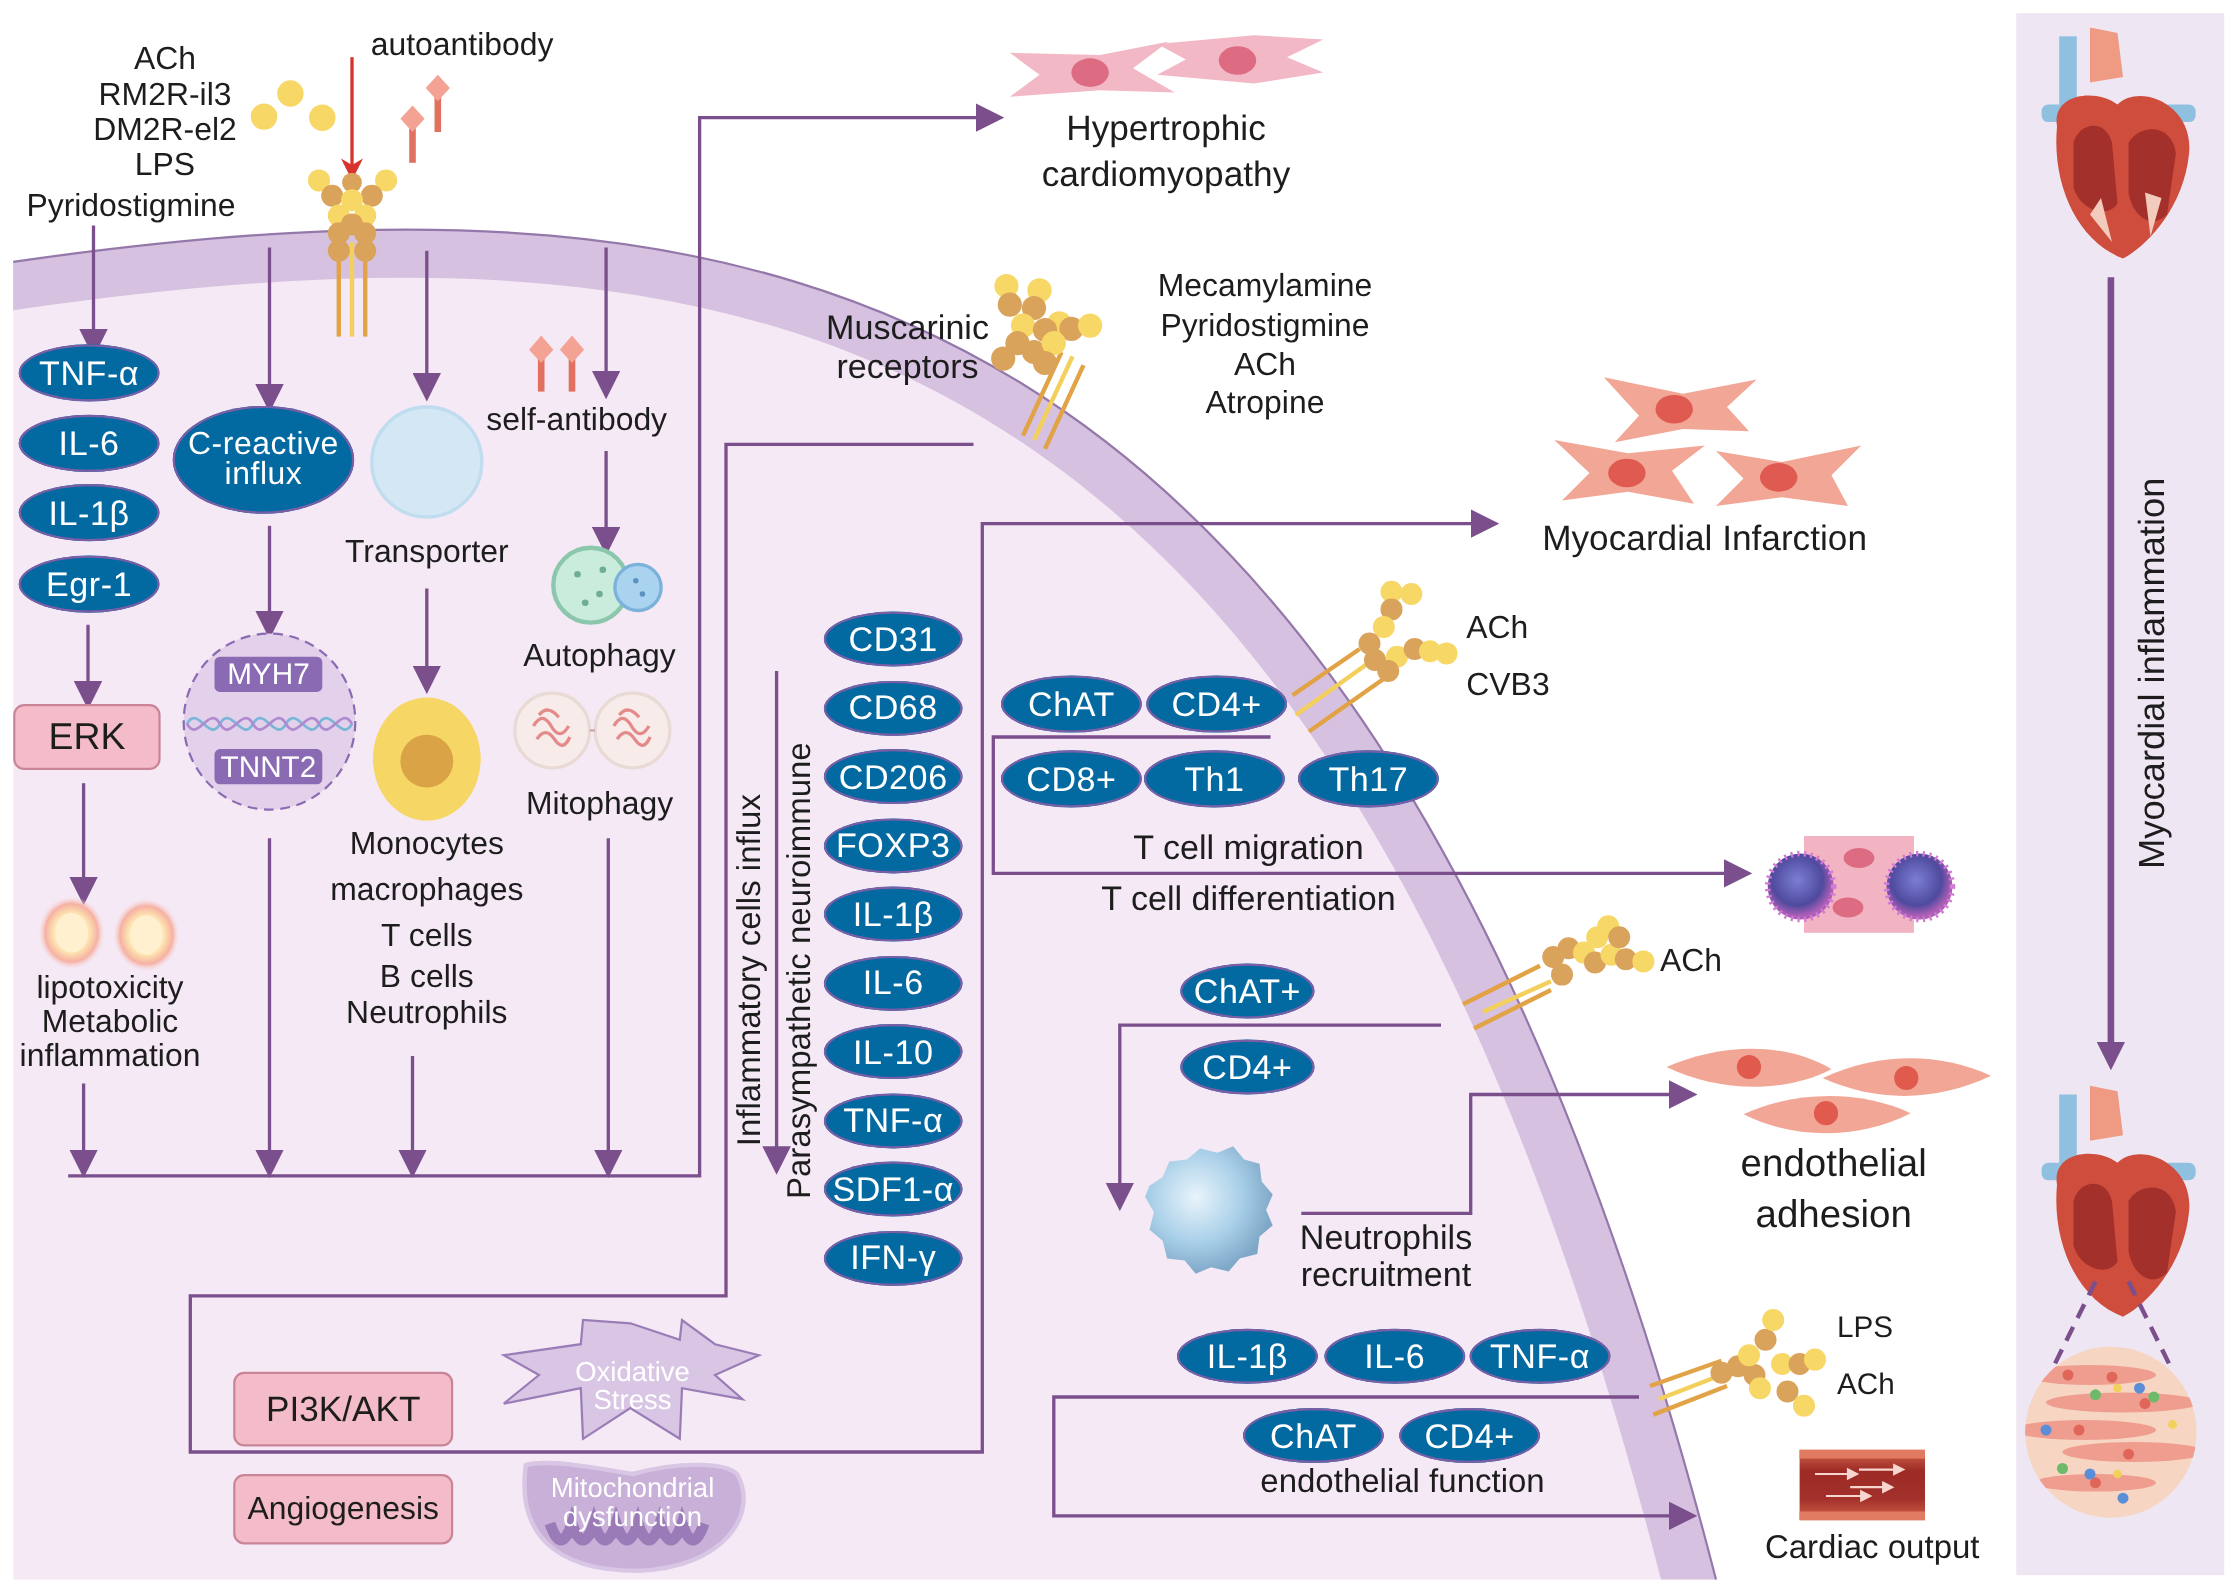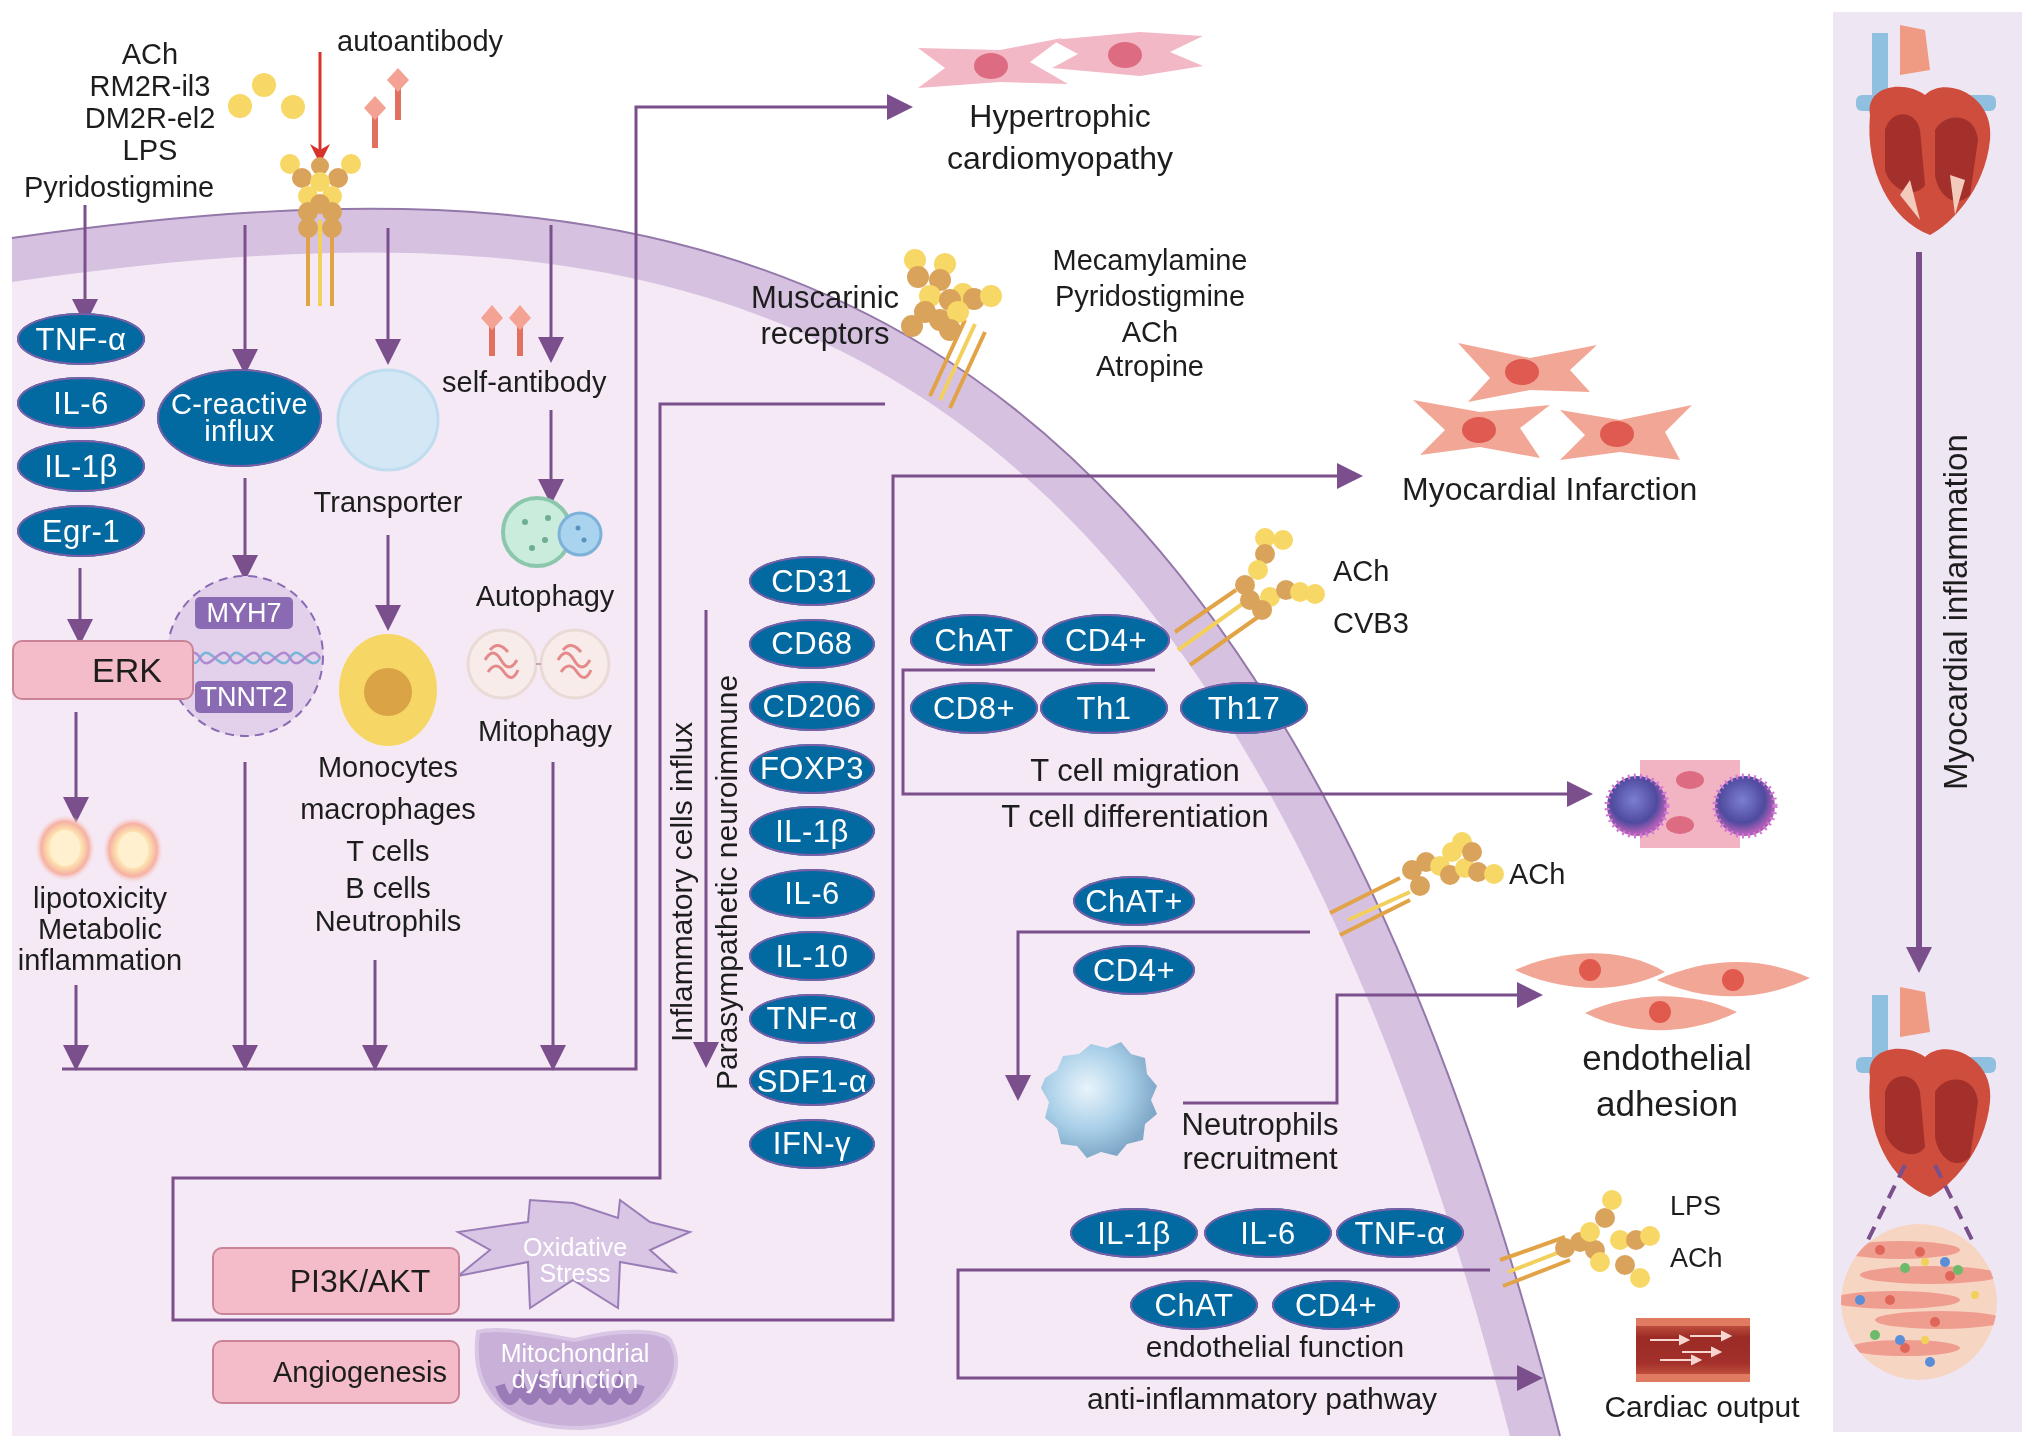--- a/index.html
+++ b/index.html
@@ -7,21 +7,21 @@
          font-family: "Liberation Sans", sans-serif; color: #1a1a1a; }
   #stage { position: absolute; left: 0; top: 0; width: 2032px; height: 1444px; }
   .txt { position: absolute; font-family: "Liberation Sans", sans-serif; color: #1d1d1d;
          white-space: nowrap; line-height: 1.12; text-align: center; }
   .pill { position: absolute; background: #0369a1; color: #ffffff; border-radius: 50%;
           display: flex; align-items: center; justify-content: center;
           font-family: "Liberation Sans", sans-serif; font-size: 31px; letter-spacing: 0.5px;
           box-shadow: inset 0 0 0 2px #7b5ea6; text-align: center; line-height: 1.0; }
   .box-pink { position: absolute; background: #f4bcc8; border: 2px solid #c98597; border-radius: 10px;
               display: flex; align-items: center; justify-content: center;
-              font-family: "Liberation Sans", sans-serif; color: #1d1d1d; padding-left: 48px; }
+              font-family: "Liberation Sans", sans-serif; color: #1d1d1d; }
   .rect-tag { position: absolute; background: #8a6bb3; color: #fff; border-radius: 5px;
               font-family: "Liberation Sans", sans-serif; font-size: 27px; display:flex;
               align-items:center; justify-content:center; }
   .vtext { position: absolute; transform-origin: left top; transform: rotate(-90deg);
            font-family: "Liberation Sans", sans-serif; color: #1d1d1d; white-space: nowrap; }
 </style>
 </head>
 <body>
 
 <div id="stage">
@@ -482,17 +482,16 @@
   <div class="txt" style="left:1670px;top:1180px;font-size:27px;line-height:52px;text-align:left;">
     <div>LPS</div>
     <div>ACh</div>
   </div>
   <div class="pill" style="left:1070px;top:1208px;width:128px;height:50px;">IL-1β</div>
   <div class="pill" style="left:1204px;top:1208px;width:128px;height:50px;">IL-6</div>
   <div class="pill" style="left:1336px;top:1208px;width:128px;height:50px;">TNF-α</div>
   <div class="pill" style="left:1130px;top:1280px;width:128px;height:50px;">ChAT</div>
   <div class="pill" style="left:1272px;top:1280px;width:128px;height:50px;">CD4+</div>
   <div class="txt" style="left:1110px;top:1330px;width:330px;font-size:30px;">endothelial function</div>
-  <div class="txt" style="left:1052px;top:1382px;width:420px;font-size:30px;">anti-inflammatory pathway</div>
   <div class="txt" style="left:1582px;top:1390px;width:240px;font-size:30px;">Cardiac output</div>
 
   <div class="vtext" style="left:1937px;top:790px;font-size:33px;">Myocardial inflammation</div>
 </div>
 
 </body></html>

